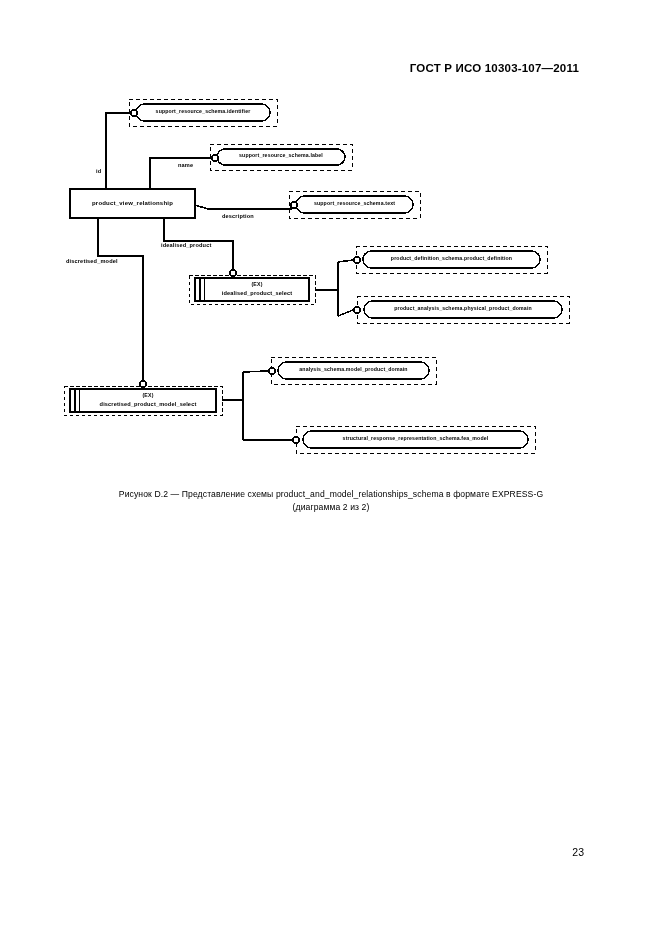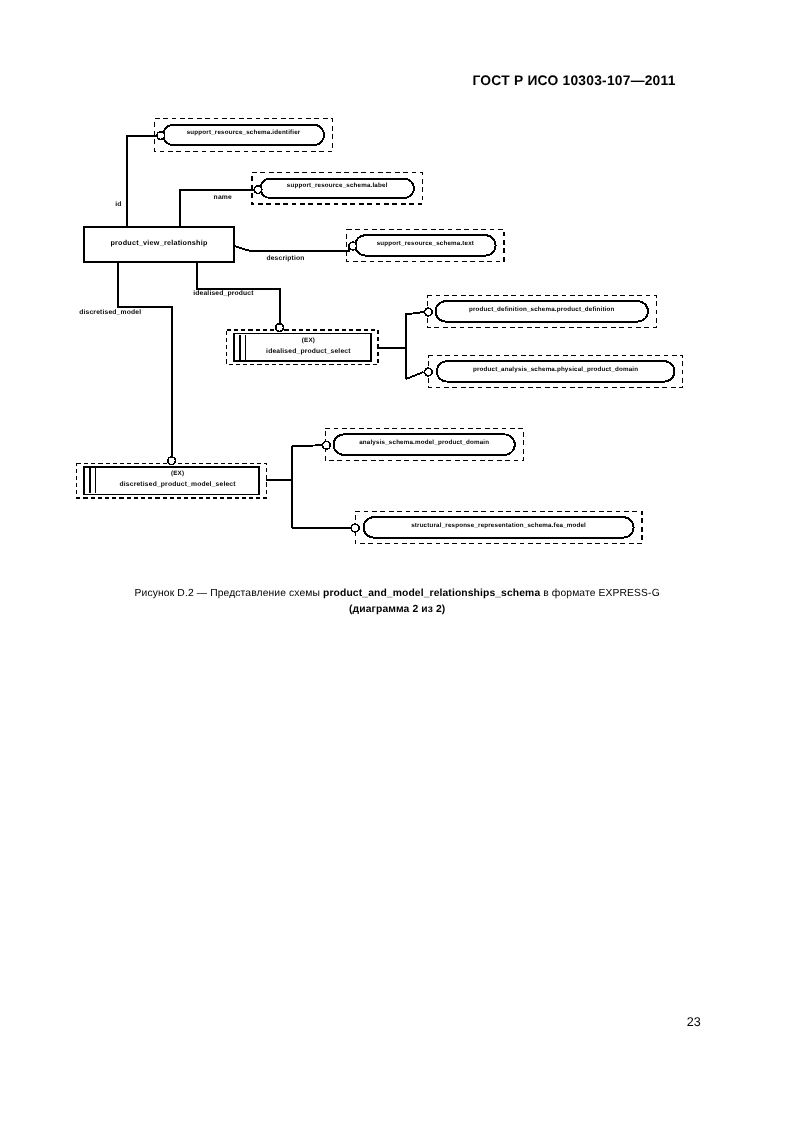--- a/index.html
+++ b/index.html
@@ -7,39 +7,39 @@
   body{
     width:661px;height:936px;position:relative;overflow:hidden;
     font-family:"Liberation Sans", sans-serif;
     color:#000;
     -webkit-font-smoothing:none;
   }
   .page{position:absolute;inset:0;}
 
   
   .hdr{
-    position:absolute;left:0;right:98px;top:62px;
+    position:absolute;left:0;right:82px;top:62px;
     text-align:right;
     font-size:11.5px;font-weight:bold;letter-spacing:.2px;
   }
 
   
   .pgnum{
     position:absolute;right:77px;top:846px;
     font-size:10.5px;
   }
 
   
   .caption{
     position:absolute;left:56px;width:550px;top:488px;
     text-align:center;font-size:8.6px;line-height:13px;
     letter-spacing:.1px;
   }
-  .caption b{font-weight:bold;}
-  .caption .l2{display:block;font-weight:bold;}
+  .caption b{font-weight:normal;}
+  .caption .l2{display:block;}
 
   
   .diagram{
     position:absolute;left:0;top:0;width:661px;height:480px;
   }
   .diagram svg{position:absolute;left:0;top:0;}
 
   
   .dtxt{
     position:absolute;

